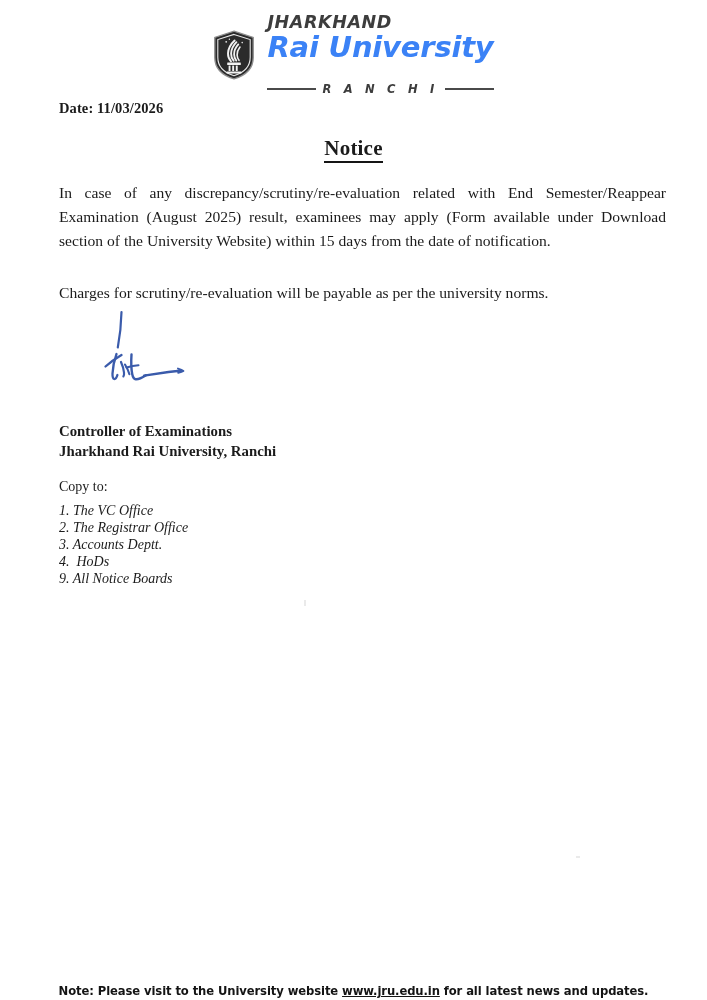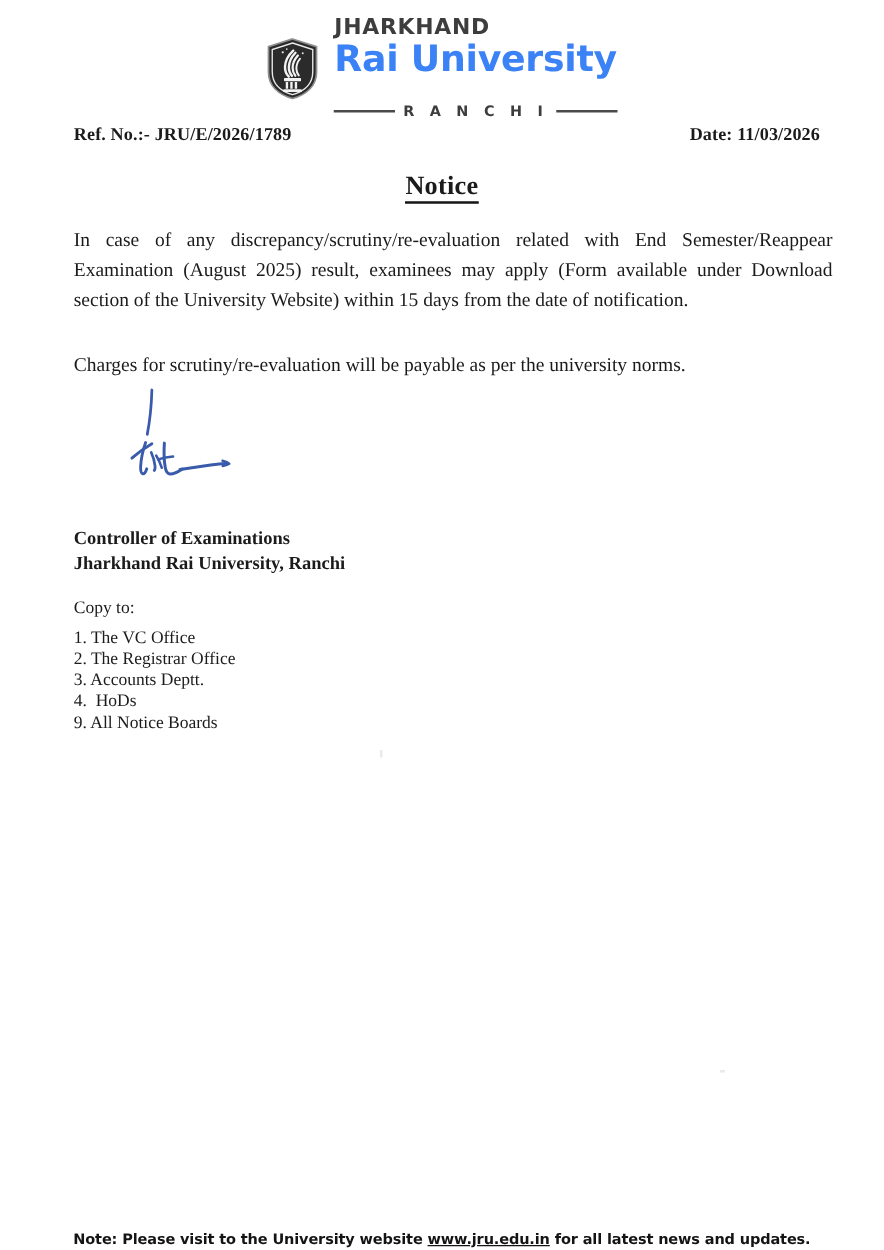--- a/index.html
+++ b/index.html
@@ -32,20 +32,21 @@
     top: 14px;
     width: 707px;
     display: flex;
     justify-content: center;
     align-items: flex-start;
   }
   .logo-lockup {
     display: flex;
     align-items: center;
     gap: 12px;
+    font-style: italic;
   }
   .shield {
     width: 42px;
     height: 50px;
     flex: 0 0 auto;
     display: block;
   }
   .wordmark {
     display: flex;
     flex-direction: column;
@@ -154,20 +155,21 @@
     left: 59px;
     top: 479px;
     font-size: 14px;
   }
   .copy-list {
     position: absolute;
     left: 59px;
     top: 502px;
     font-size: 14px;
     line-height: 1.22;
+    font-style: italic;
   }
   .copy-list div { white-space: pre; }
 
   
   .footer-note {
     position: absolute;
     left: 0;
     top: 966px;
     width: 707px;
     text-align: center;
@@ -225,21 +227,20 @@
           <span class="wm-rule"></span>
           <span class="wm-sub-text">R A N C H I</span>
           <span class="wm-rule"></span>
         </div>
       </div>
 
     </div>
   </div>
 
   <div class="ref-row">
-    <span>Ref. No.:- JRU/E/2026/1789</span>
     <span>Date: 11/03/2026</span>
   </div>
 
   <div class="notice-title">
     <span>Notice</span>
   </div>
 
   <div class="body-block para-1">In case of any discrepancy/scrutiny/re-evaluation related with End Semester/Reappear Examination (August 2025) result, examinees may apply (Form available under Download section of the University Website) within 15 days from the date of notification.</div>
   <div class="body-block para-2">Charges for scrutiny/re-evaluation will be payable as per the university norms.</div>
 

